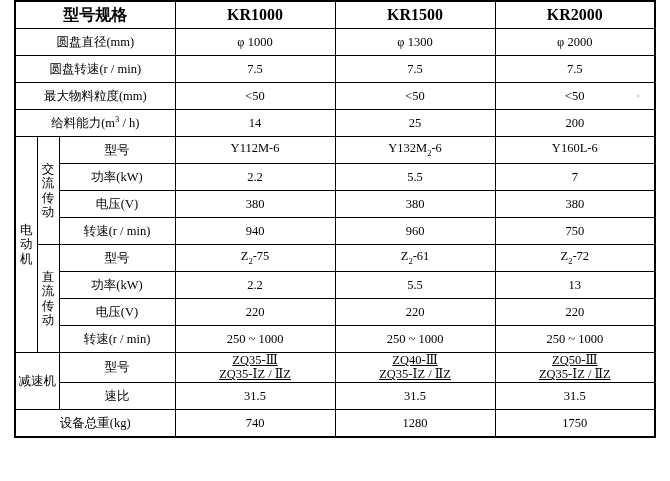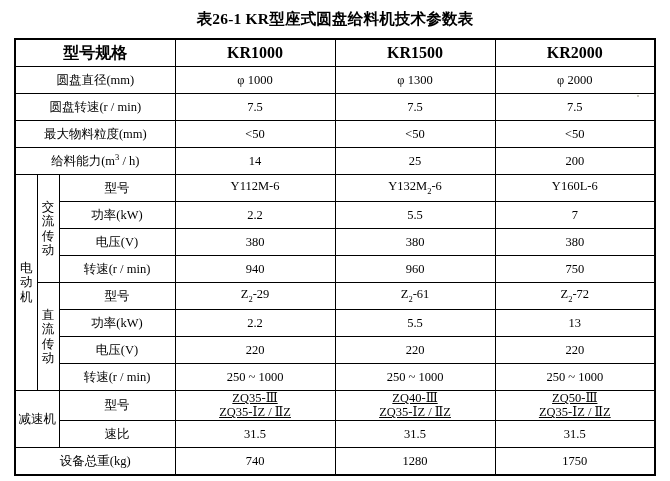--- a/index.html
+++ b/index.html
@@ -93,21 +93,20 @@
     border-radius: 50%;
   }
 </style>
 </head>
 <body>
 
 <div class="page">
 
   <div class="speck" style="left:637px; top:95px;"></div>
 
-  <div class="title">表26-1 KR型座式圆盘给料机技术参数表</div>
 
   <div class="table-wrap">
     <table class="spec">
       <colgroup>
         <col style="width:22px">
         <col style="width:22px">
         <col style="width:116px">
         <col style="width:160px">
         <col style="width:160px">
         <col style="width:160px">
@@ -189,21 +188,21 @@
         </tr>
 
         <tr>
           <td class="vert" rowspan="4">
             <span>直</span>
             <span>流</span>
             <span>传</span>
             <span>动</span>
           </td>
           <td class="lbl">型号</td>
-          <td><span>Z</span><sub>2</sub><span>-29</span></td>
+          <td><span>Z</span><sub>2</sub><span>-75</span></td>
           <td><span>Z</span><sub>2</sub><span>-61</span></td>
           <td><span>Z</span><sub>2</sub><span>-72</span></td>
         </tr>
 
         <tr>
           <td class="lbl">功率(kW)</td>
           <td>2.2</td>
           <td>5.5</td>
           <td>13</td>
         </tr>

